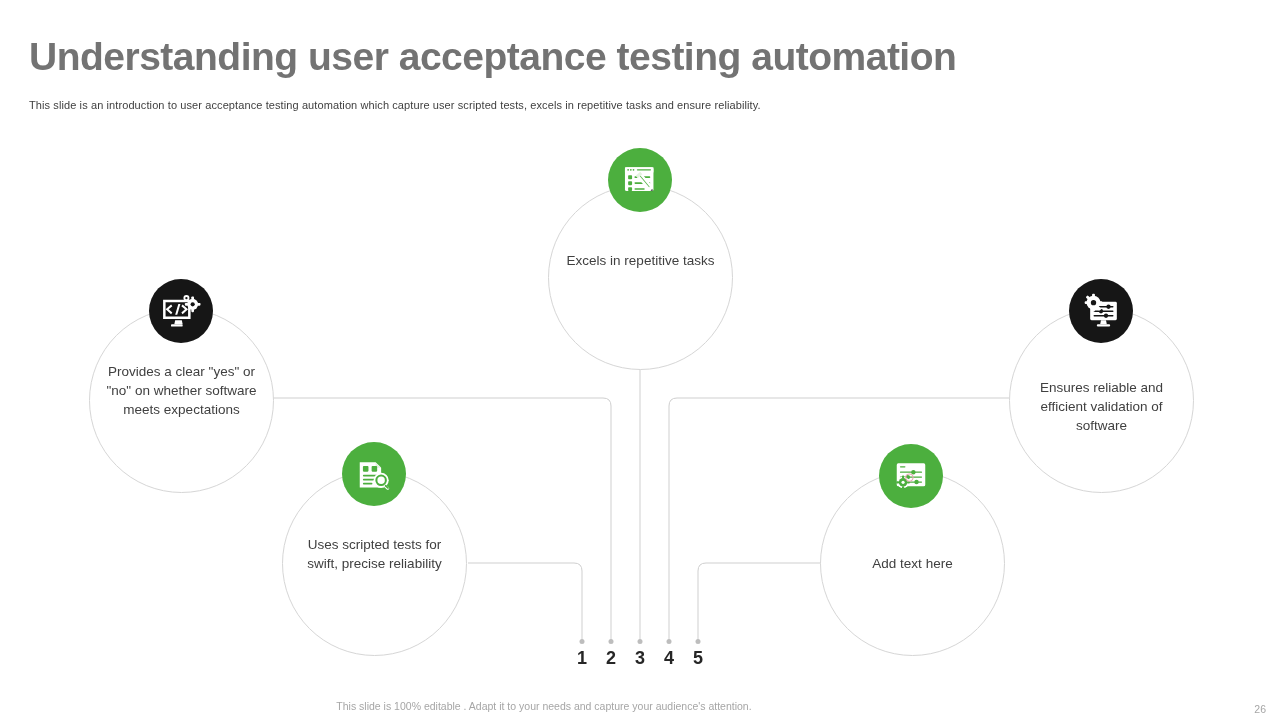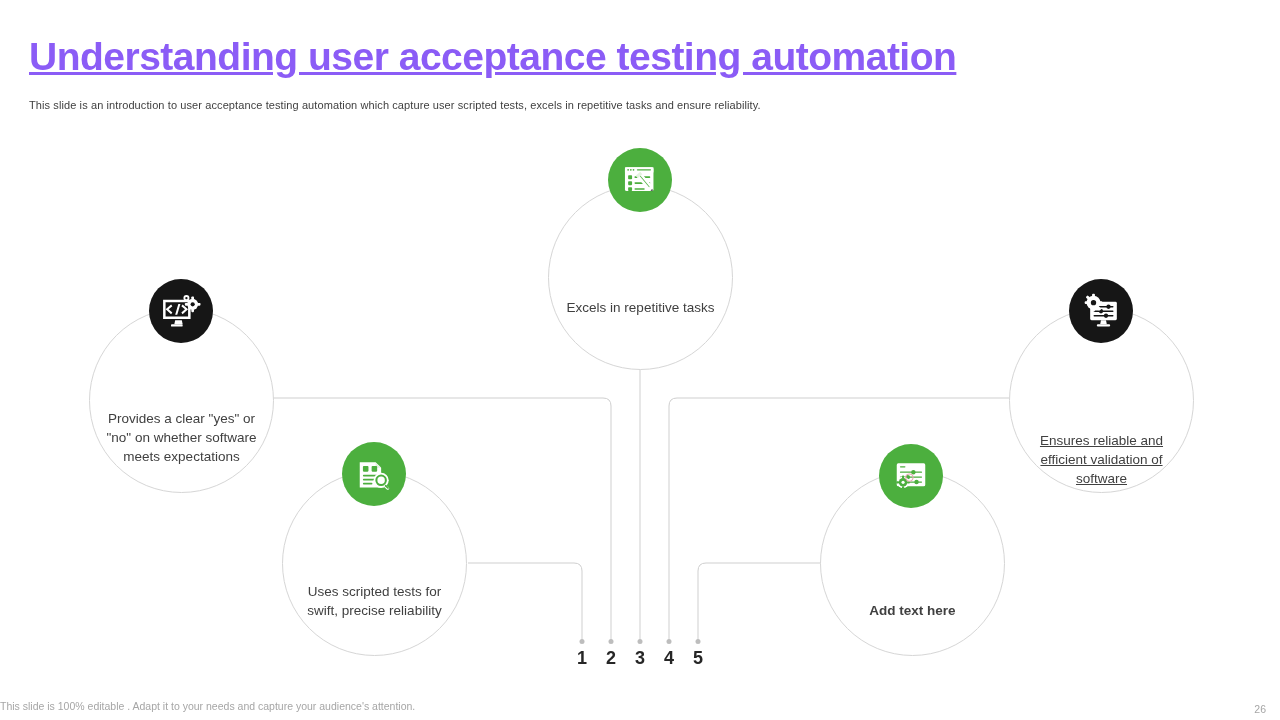--- a/index.html
+++ b/index.html
@@ -7,42 +7,42 @@
   body{
     width:1280px; height:720px; position:relative; overflow:hidden;
     font-family:"Liberation Sans", sans-serif; color:#404040;
   }
   #slide{ position:absolute; inset:0; }
 
   
   .title{
     position:absolute; left:29px; top:36px;
     font-size:39px; font-weight:bold; letter-spacing:-0.5px;
-    color:#8b5cf6; line-height:1.1; white-space:nowrap;text-decoration:underline;
+    color:#737373; line-height:1.1; white-space:nowrap;
   }
   .subtitle{
     position:absolute; left:29px; top:99px;
     font-size:11px; color:#3f3f3f; letter-spacing:0.1px; white-space:nowrap;
   }
 
   
   .stage{ position:absolute; left:0; top:0; width:1280px; height:720px; }
   .connectors{ position:absolute; left:0; top:0; width:1280px; height:720px; }
 
   
   .node{ position:absolute; }
   .ring{
     position:absolute; left:0; top:0;
     border:1px solid #d6d6d6; border-radius:50%;
     background:#ffffff;
   }
   .ring-text{
     position:absolute; left:0; width:100%;
     text-align:center; font-size:13.5px; line-height:19px;
-    color:#404040; padding:0 14px;margin-top:47px;
+    color:#404040; padding:0 14px;
   }
   .badge{
     position:absolute; border-radius:50%;
     display:flex; align-items:center; justify-content:center;
   }
   .badge.green{ background:#4CAF3E; }
   .badge.black{ background:#161616; }
   .badge svg{ display:block; }
 
   
@@ -51,21 +51,21 @@
     position:absolute; left:50%; top:0; transform:translateX(-50%);
     width:5px; height:5px; border-radius:50%; background:#bdbdbd;
   }
   .marker .num{
     position:absolute; left:50%; top:10px; transform:translateX(-50%);
     font-size:18px; font-weight:bold; color:#262626; line-height:1;
   }
 
   
   .footer-note{
-    position:absolute; left:0; top:700px; width:1088px; text-align:left;
+    position:absolute; left:0; top:700px; width:1088px; text-align:center;
     font-size:10.5px; color:#a6a6a6;
   }
   .page-number{
     position:absolute; right:14px; top:703px;
     font-size:10.5px; color:#a6a6a6;
   }
 </style>
 </head>
 <body>
 
@@ -165,21 +165,21 @@
             <path d="M29.5 34h7.4l-3.7 6.4z" fill="#ffffff"></path>
             <path d="M31.6 38.2h3.2l-1.6 2.7z" fill="#4a4a4a"></path>
             <rect x="32.9" y="16" width="0.9" height="18" fill="#4CAF3E"></rect>
           </g>
         </svg>
       </div>
     </div>
 
     <div class="node" style="left:820px; top:471px; width:185px; height:185px;">
       <div class="ring" style="width:185px; height:185px;"></div>
-      <div class="ring-text" style="top:83px;font-weight:bold;">Add text here</div>
+      <div class="ring-text" style="top:83px;">Add text here</div>
       <div class="badge green" style="left:59px; top:-27px; width:64px; height:64px;">
         <svg width="38" height="38" viewBox="0 0 48 48">
           <rect x="6" y="8" width="36" height="29" rx="2" fill="#ffffff"></rect>
           <g fill="#4CAF3E">
             <rect x="10" y="11.6" width="7" height="1.6" rx="0.8"></rect>
             <rect x="10" y="18.4" width="28" height="1.6" rx="0.8"></rect>
             <rect x="10" y="24.6" width="28" height="1.6" rx="0.8"></rect>
             <rect x="10" y="30.8" width="28" height="1.6" rx="0.8"></rect>
             <circle cx="27" cy="19.2" r="2.8"></circle>
             <circle cx="20" cy="25.4" r="2.8"></circle>
@@ -194,21 +194,21 @@
             <rect x="19" y="30.6" width="3.6" height="2.8" rx="1"></rect>
           </g>
           <circle cx="14" cy="32" r="2" fill="#ffffff"></circle>
           <circle cx="22" cy="26" r="4.6" fill="none" stroke="#e7a7b4" stroke-width="1.4"></circle>
         </svg>
       </div>
     </div>
 
     <div class="node" style="left:1009px; top:308px; width:185px; height:185px;">
       <div class="ring" style="width:185px; height:185px;"></div>
-      <div class="ring-text" style="top:76px;text-decoration:underline;">Ensures reliable and efficient validation of software</div>
+      <div class="ring-text" style="top:70px;">Ensures reliable and efficient validation of software</div>
       <div class="badge black" style="left:60px; top:-29px; width:64px; height:64px;">
         <svg width="40" height="40" viewBox="0 0 48 48">
           <rect x="11" y="13" width="32" height="22" rx="1.6" fill="#ffffff"></rect>
           <g fill="#161616">
             <rect x="15" y="18" width="24" height="1.8" rx="0.9"></rect>
             <rect x="15" y="23.4" width="24" height="1.8" rx="0.9"></rect>
             <rect x="15" y="28.8" width="24" height="1.8" rx="0.9"></rect>
             <circle cx="33" cy="18.9" r="2.6"></circle>
             <circle cx="24" cy="24.3" r="2.6"></circle>
             <circle cx="30" cy="29.7" r="2.6"></circle>

